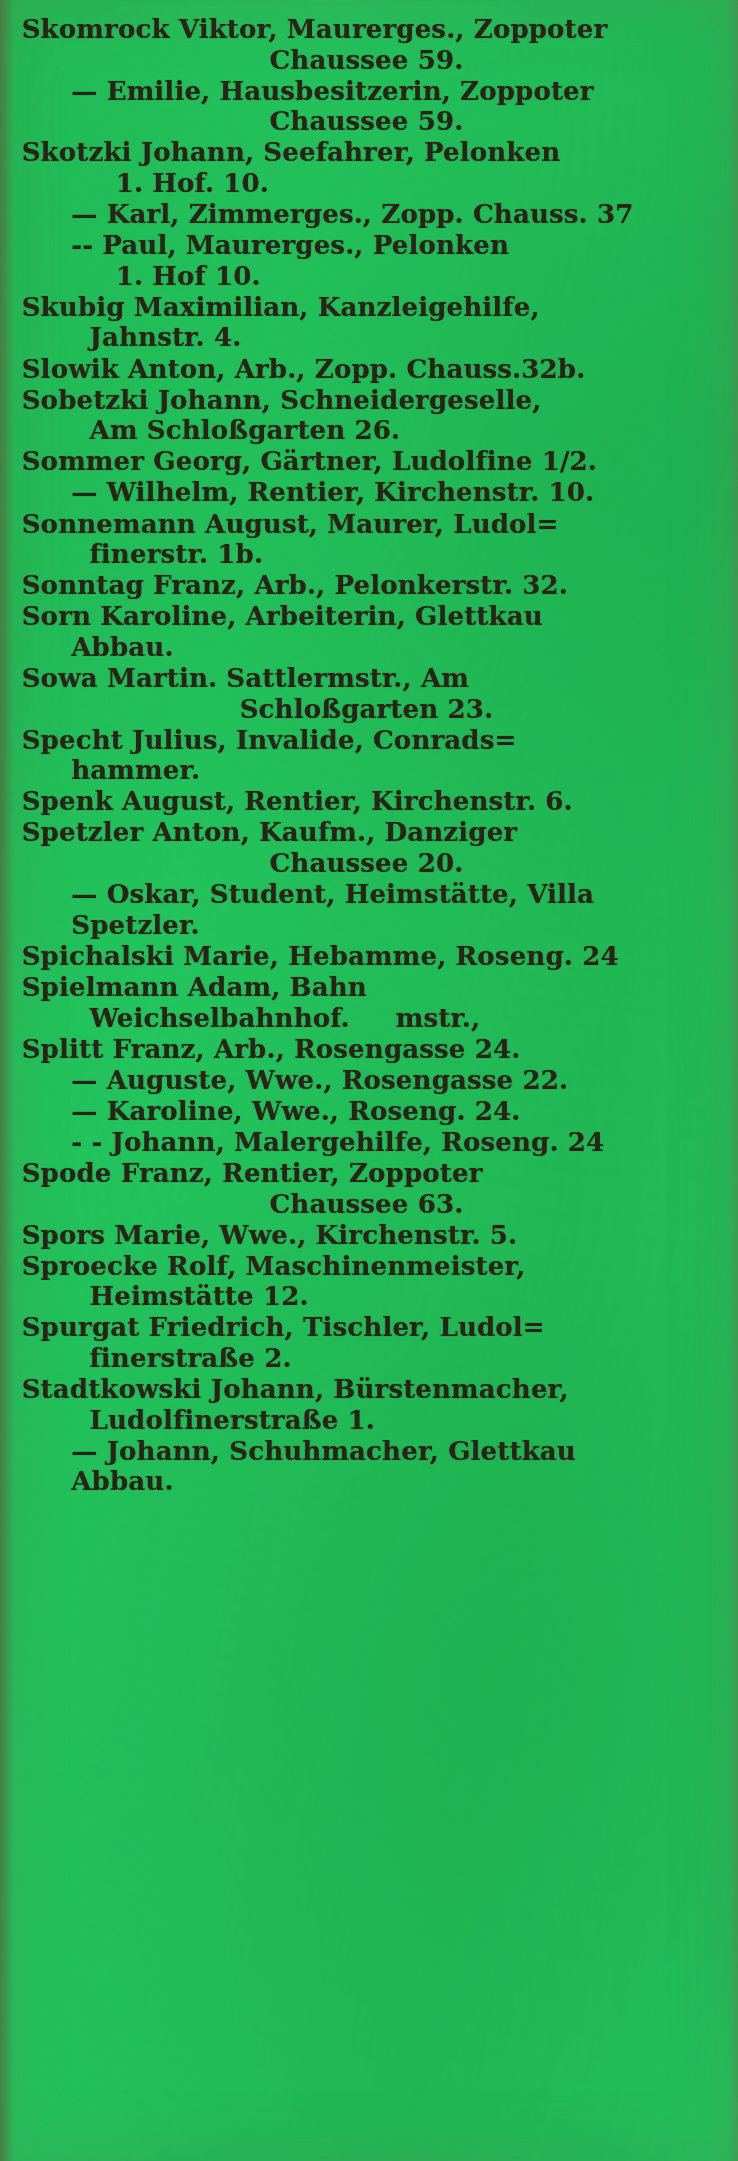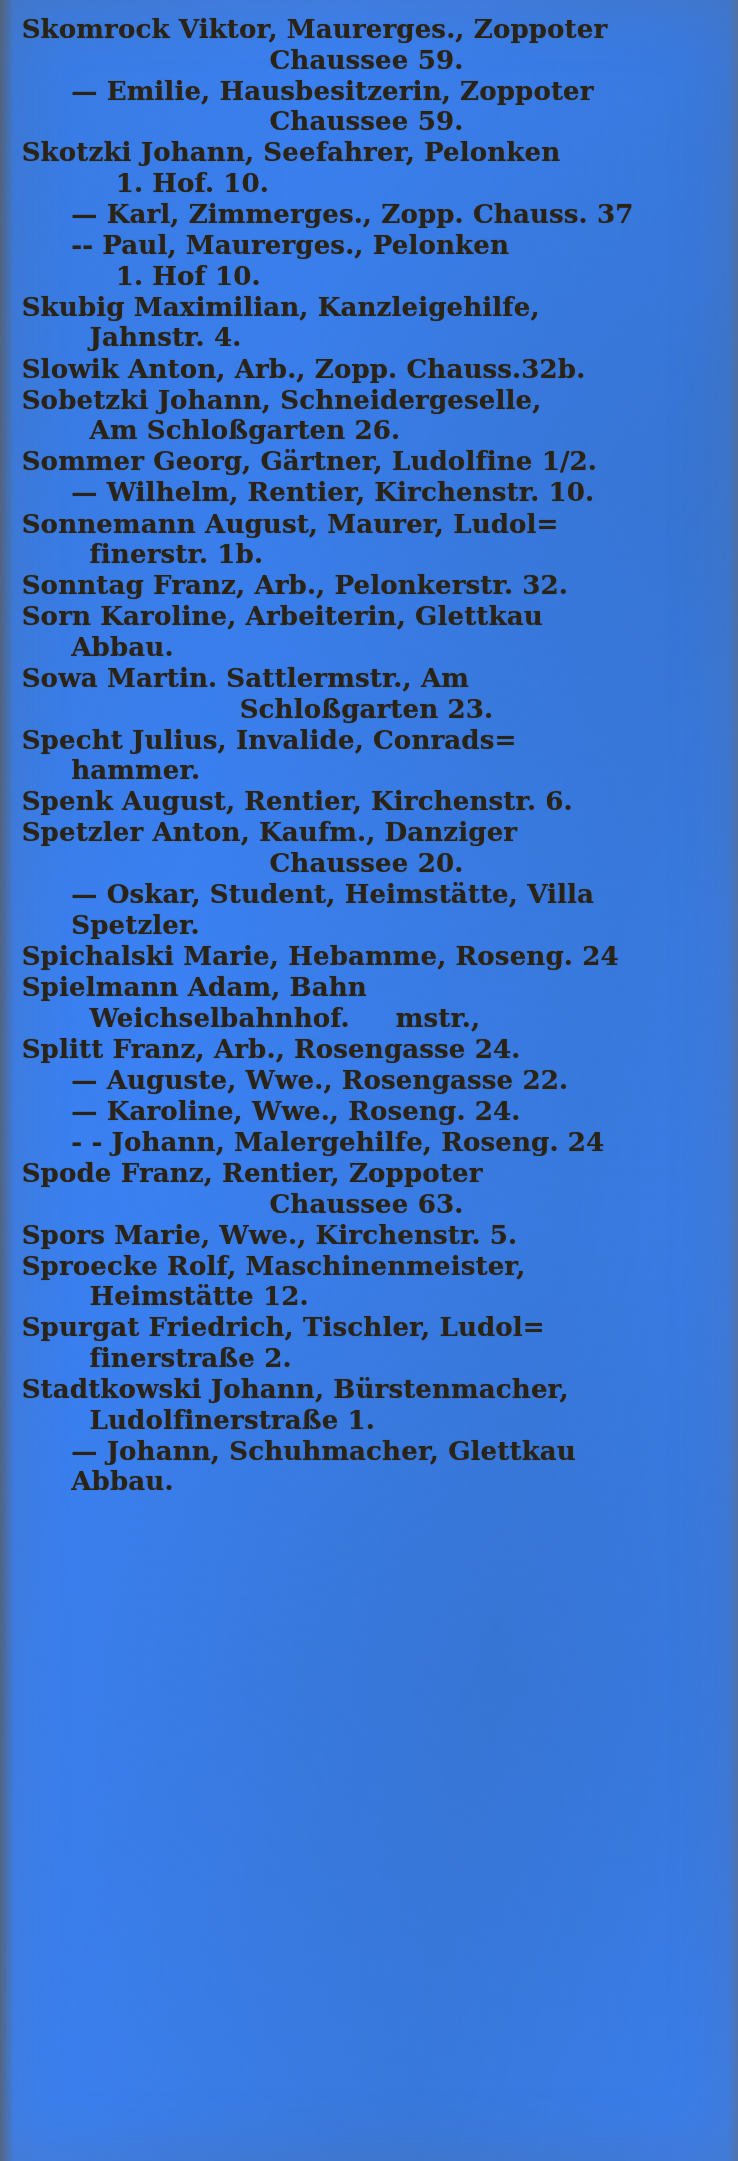--- a/index.html
+++ b/index.html
@@ -4,21 +4,21 @@
 <style>
   html, body {
     margin: 0;
     padding: 0;
     background: #d9cdb4;
   }
   #page {
     position: relative;
     width: 738px;
     height: 2161px;
-    background: #3b82f6;
+    background: #22c55e;
     overflow: hidden;
   }
   
   #page .grain {
     position: absolute;
     inset: 0;
     pointer-events: none;
     background:
       radial-gradient(circle at 12% 8%, rgba(255,255,255,.22), rgba(255,255,255,0) 38%),
       radial-gradient(circle at 85% 22%, rgba(160,140,105,.18), rgba(160,140,105,0) 42%),

